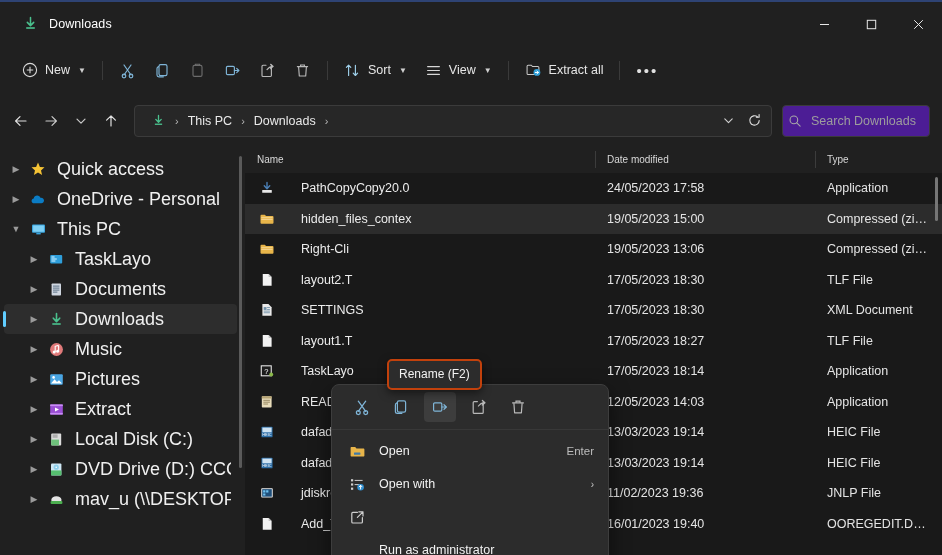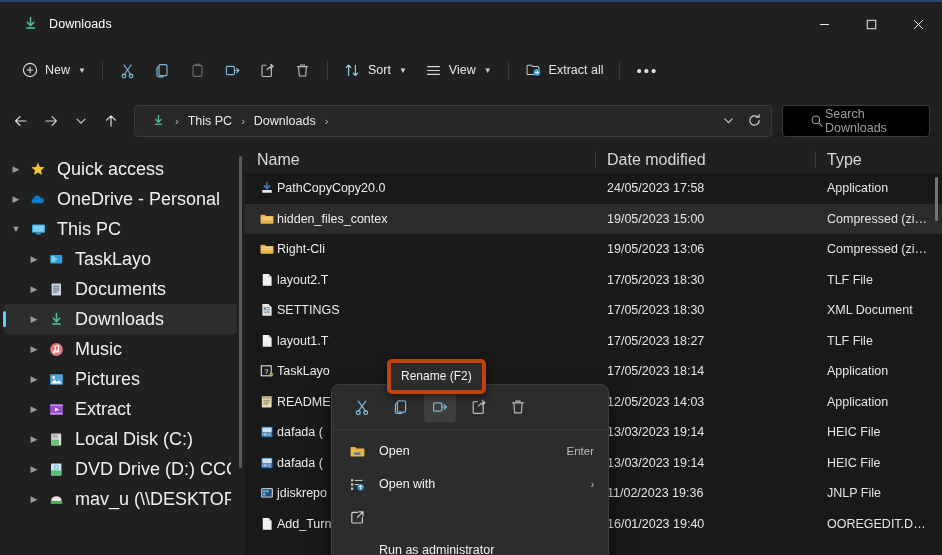--- a/index.html
+++ b/index.html
@@ -89,25 +89,25 @@
   .crumb-sep { color: #b7b7b7; font-size: 11px; padding: 0 1px; }
   .addr-right { display: flex; align-items: center; }
   .addr-ic {
     width: 26px; height: 26px; border-radius: 4px;
     display: flex; align-items: center; justify-content: center;
     color: #dddddd; font-size: 12px;
   }
   .searchbox {
     width: 148px; height: 32px;
     margin-left: 10px;
-    background: #000000;
+    background: #4c1d95;
     border: 1px solid #3b3b3b;
     border-radius: 4px;
     display: flex; align-items: center;
-    padding: 0 27px; gap: 1px;
+    padding: 0 5px; gap: 9px;
   }
   .search-ph { font-size: 12.5px; color: #9d9d9d; }
 
   
   .body { flex: 1; display: flex; min-height: 0; position: relative; }
 
   
   .sidebar {
     width: 245px; min-width: 245px;
     background: #202020;
@@ -140,41 +140,41 @@
     position: absolute; right: 3px; top: 10px;
     width: 3px; height: 312px; background: #5a5a5a; border-radius: 2px;
   }
 
   
   .filepane { flex: 1; display: flex; flex-direction: column; min-width: 0; position: relative; background: #191919; }
   .colhdr {
     height: 27px; min-height: 27px;
     display: flex; align-items: center;
     background: #202020;
-    font-size: 16px; color: #d8d8d8;
+    font-size: 10px; color: #d8d8d8;
     position: relative;
   }
   .ch { display: flex; align-items: center; height: 27px; padding-left: 12px; position: relative; }
   .ch + .ch::before {
     content: ""; position: absolute; left: 0; top: 5px; width: 1px; height: 17px; background: #3c3c3c;
   }
   .ch-name { width: 350px; min-width: 350px; }
   .ch-date { width: 220px; min-width: 220px; }
   .ch-type { flex: 1; }
   .rows { flex: 1; overflow: hidden; position: relative; }
   .row {
     height: 30.5px;
     display: flex; align-items: center;
     font-size: 12.5px; color: #ececec;
     position: relative;
   }
   .row.sel { background: #2c2c2c; }
   .cell-name {
     width: 350px; min-width: 350px;
-    display: flex; align-items: center; gap: 2px;
+    display: flex; align-items: center; gap: 26px;
     padding-left: 13px;
     white-space: nowrap; overflow: hidden;
   }
   .cell-date { width: 220px; min-width: 220px; padding-left: 12px; color: #e4e4e4; white-space: nowrap; }
   .cell-type { flex: 1; padding-left: 12px; color: #e4e4e4; white-space: nowrap; overflow: hidden; text-overflow: ellipsis; padding-right: 14px; }
   .fileico { width: 17px; min-width: 17px; height: 17px; display: flex; align-items: center; justify-content: center; }
   .list-scroll {
     position: absolute; right: 4px; top: 4px;
     width: 3px; height: 44px; background: #767676; border-radius: 2px;
   }
@@ -215,21 +215,21 @@
   .ctx-ic { width: 19px; min-width: 19px; height: 17px; display: flex; align-items: center; justify-content: center; margin-right: 12px; }
   .ctx-label { flex: 1; white-space: nowrap; }
   .ctx-accel { font-size: 11.5px; color: #bdbdbd; }
   .ctx-sub { font-size: 10px; color: #c5c5c5; }
 
   
   .tooltip {
     position: absolute;
     left: 387px; top: 213px;
     background: #2c2c2c;
-    border: 4px solid #c2410c;
+    border: 2px solid #c2410c;
     border-radius: 5px;
     padding: 6px 10px 7px;
     font-size: 12px; color: #f2f2f2;
     box-shadow: 0 3px 9px rgba(0,0,0,.5);
     z-index: 60;
     white-space: nowrap;
   }
 
   svg { display: block; }
 </style>

